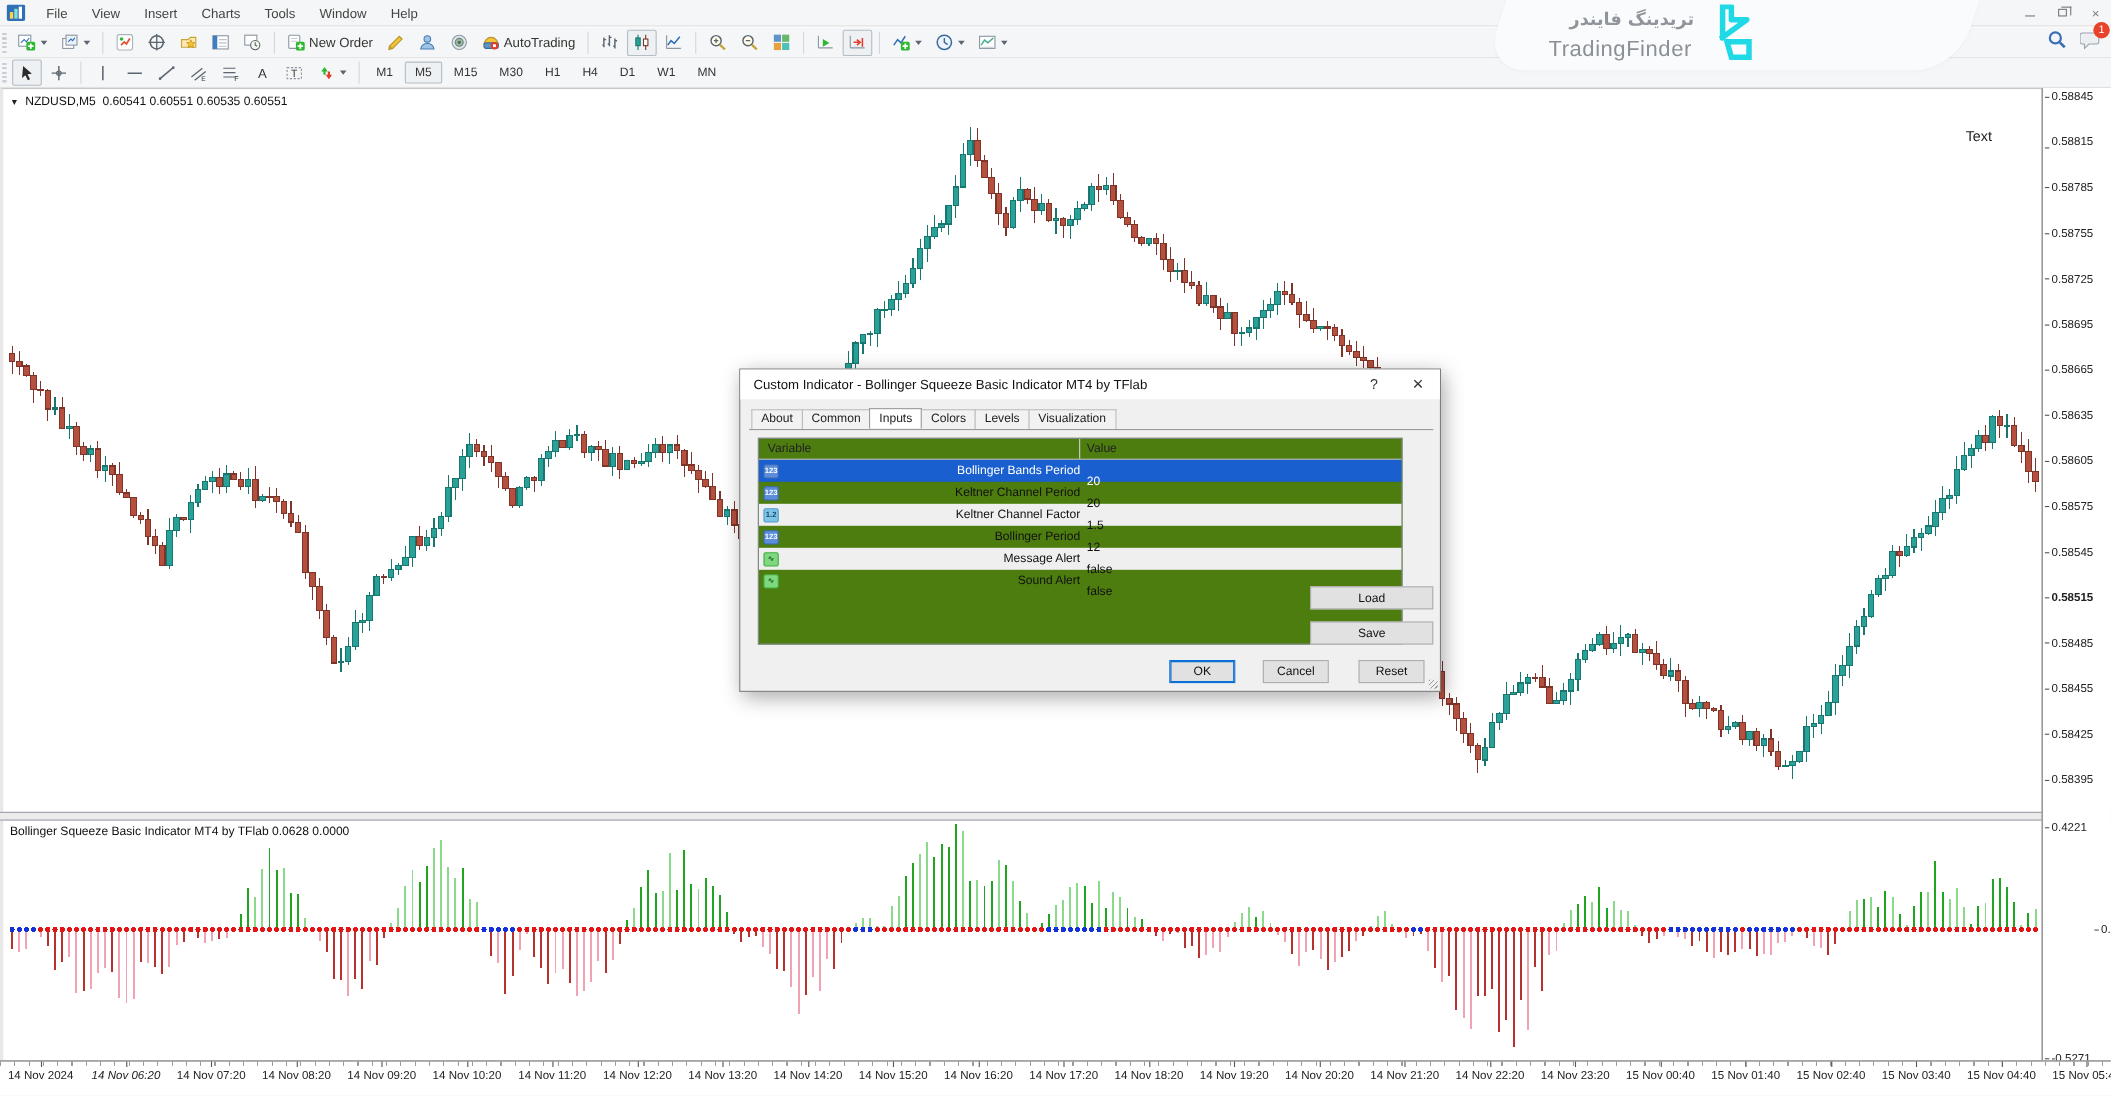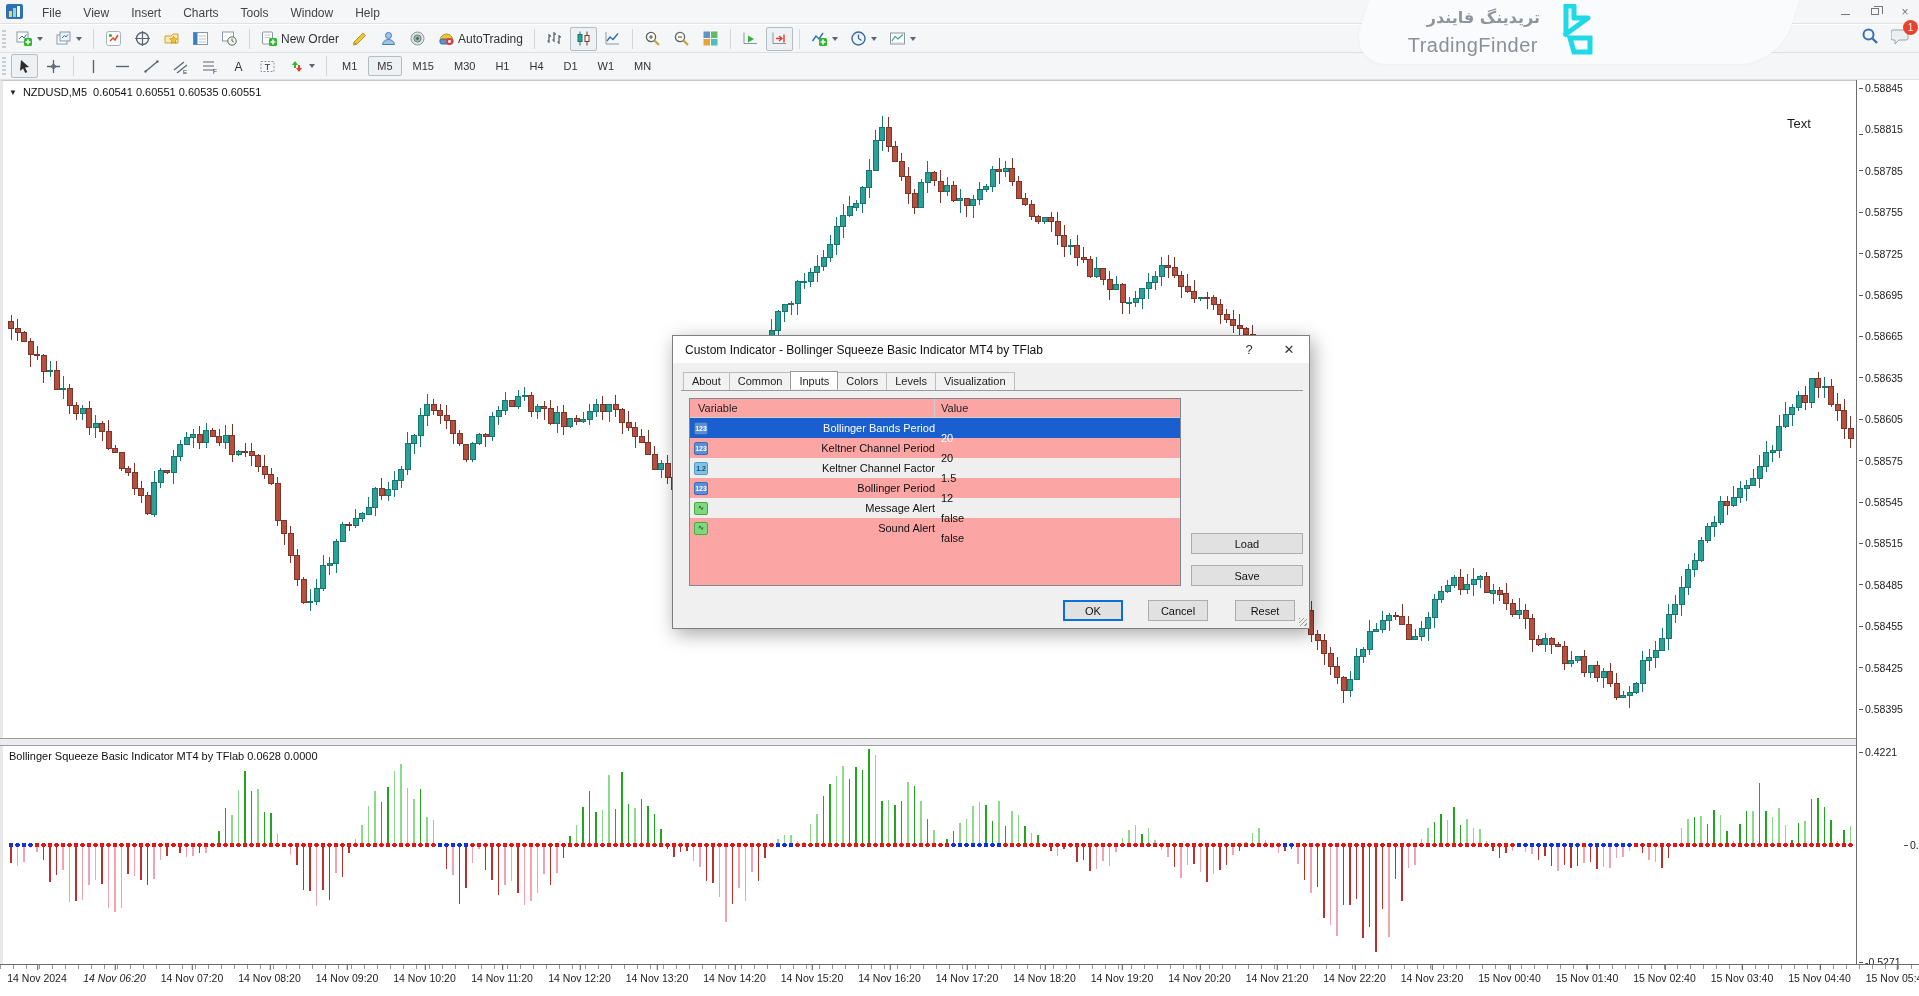--- a/index.html
+++ b/index.html
@@ -82,22 +82,22 @@
   .dlg-titlebar { position:absolute; left:0; top:0; width:100%; height:27px; background:#ffffff;
                   display:flex; align-items:center; }
   .dlg-title { font-size:12px; color:#111; margin-left:12px; flex:1; }
   .dlg-help, .dlg-close { width:40px; height:26px; display:flex; align-items:center; justify-content:center;
                           color:#333; font-size:13px; }
   .dlg-tabs { position:absolute; left:10px; top:36px; display:flex; height:18px; z-index:2; }
   .dlg-tab { font-size:11px; color:#222; padding:2px 8px 3px; background:#f2f2f2;
              border:1px solid #bdbdbd; border-bottom:none; margin-right:-1px; }
   .dlg-tab.active { background:#fff; position:relative; top:-1px; padding-top:3px; border-color:#9a9a9a; }
   .dlg-tabline { position:absolute; left:8px; top:54px; width:622px; height:1px; background:#9a9a9a; }
-  .dlg-table { position:absolute; left:16px; top:62px; width:492px; height:188px;
-               background:#fca5a5; border:1px solid #828790; font-size:11px; }
+  .dlg-table { position:absolute; left:16px; top:62px; width:586px; height:188px;
+               background:#4d7c0f; border:1px solid #828790; font-size:11px; }
   .dt-header { display:flex; height:19px; border-bottom:1px solid #d0d0d0; color:#222; }
   .dt-header .c1 { width:50%; padding:3px 4px 0 8px; border-right:1px solid #d0d0d0; }
   .dt-header .c2 { flex:1; padding:3px 4px 0 6px; }
   .dt-row { display:flex; height:20px; align-items:center; color:#111; }
   .dt-row:nth-child(odd) { background:#efefef; }
   .dt-row.selected { background:#1a5fd0; color:#fff; }
   .dt-row .c1 { width:50%; display:flex; align-items:center; gap:11px; padding-left:4px; height:100%;justify-content:space-between; }
   .dt-row .c2 { flex:1; padding-left:6px;margin-top:20px; }
   .row-icon { width:14px; height:13px; border-radius:2px; font-size:7px; font-weight:bold; color:#fff;
               display:flex; align-items:center; justify-content:center; flex:none; }
@@ -1641,21 +1641,21 @@
       <div class="price-label" style="top: 43.4px; align-items: flex-end;"><span class="tick"></span>0.58815</div>
       <div class="price-label" style="top: 84.8px;"><span class="tick"></span>0.58785</div>
       <div class="price-label" style="top: 126.2px;"><span class="tick"></span>0.58755</div>
       <div class="price-label" style="top: 167.6px;"><span class="tick"></span>0.58725</div>
       <div class="price-label" style="top: 209px;"><span class="tick"></span>0.58695</div>
       <div class="price-label" style="top: 250.4px;"><span class="tick"></span>0.58665</div>
       <div class="price-label" style="top: 291.8px;"><span class="tick"></span>0.58635</div>
       <div class="price-label" style="top: 333.2px;"><span class="tick"></span>0.58605</div>
       <div class="price-label" style="top: 374.6px;"><span class="tick"></span>0.58575</div>
       <div class="price-label" style="top: 416px;"><span class="tick"></span>0.58545</div>
-      <div class="price-label" style="top: 457.4px;"><span class="tick"></span>0.58515</div>
+      <div class="price-label" style="top: 457.4px; font-weight: bold;"><span class="tick"></span>0.58515</div>
       <div class="price-label" style="top: 498.8px;"><span class="tick"></span>0.58485</div>
       <div class="price-label" style="top: 540.2px;"><span class="tick"></span>0.58455</div>
       <div class="price-label" style="top: 581.6px;"><span class="tick"></span>0.58425</div>
       <div class="price-label" style="top: 623px;"><span class="tick"></span>0.58395</div>
       <div class="price-label" style="top: 666px;"><span class="tick"></span>0.4221</div>
       <div class="price-label" style="top: 759px; margin-left: 45px;"><span class="tick"></span>0.00</div>
       <div class="price-label" style="top: 876px;"><span class="tick"></span>-0.5271</div>
     </div>
   <div id="time-axis">
       <div class="minor-ticks"></div>

